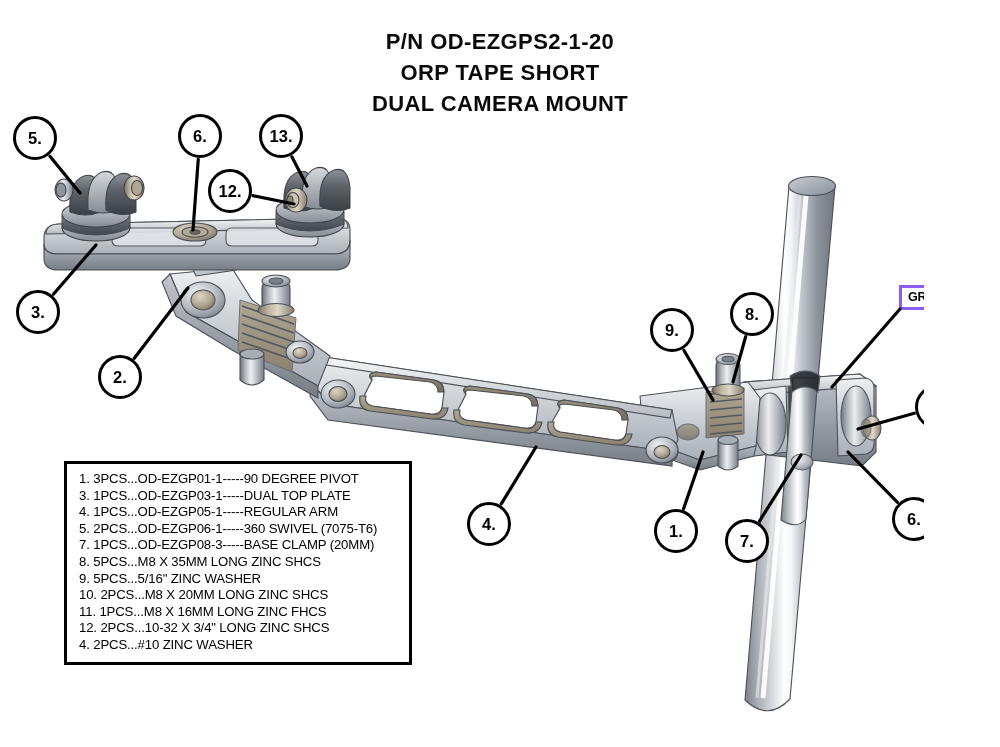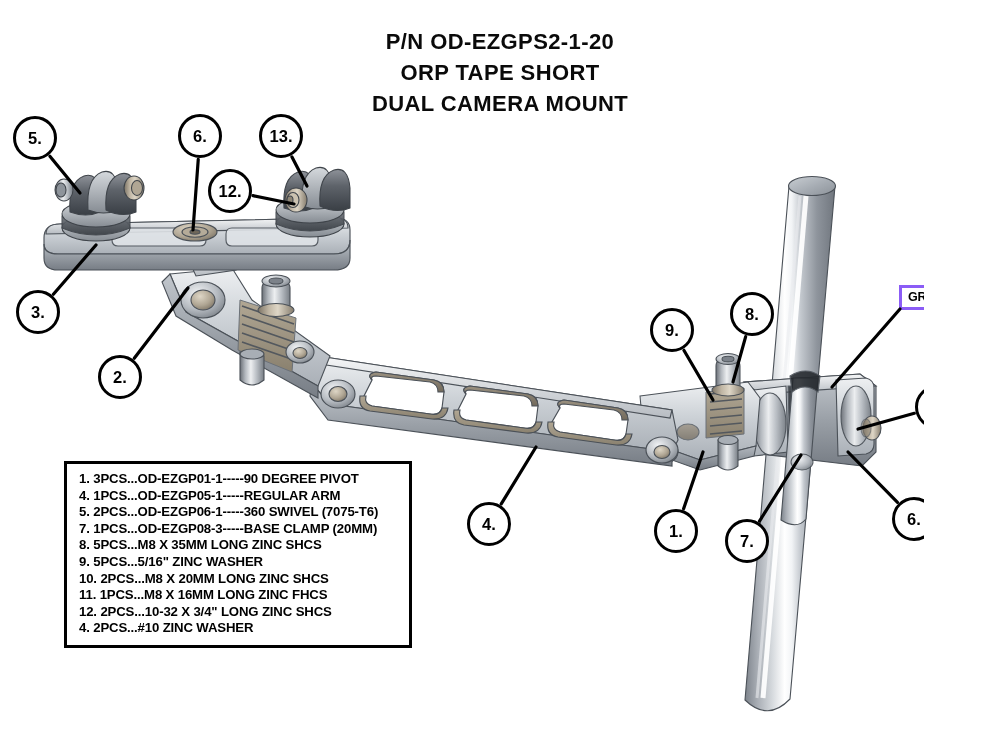--- a/index.html
+++ b/index.html
@@ -44,21 +44,21 @@
     left: 64px;
     top: 461px;
     width: 348px;
     box-sizing: border-box;
     border: 3px solid #000000;
     background: #ffffff;
     padding: 7px 0 8px 0;
   }
   #parts-list .pl-row {
     font-size: 13.2px;
-    font-weight: bold;
+    font-weight: normal;
     color: #000000;
     line-height: 16.6px;
     padding-left: 12px;
     white-space: nowrap;
     letter-spacing: -0.15px;
   }
 
   
   #grip-tape-label {
     position: absolute;
@@ -386,20 +386,21 @@
   <div id="title-block">
     <div class="tline">P/N OD-EZGPS2-1-20</div>
     <div class="tline">ORP TAPE SHORT</div>
     <div class="tline">DUAL CAMERA MOUNT</div>
   </div>
 
   <div id="grip-tape-label">GRIP TAPE</div>
 
   <div id="parts-list">
       <div class="pl-row">1. 3PCS...OD-EZGP01-1-----90 DEGREE PIVOT</div>
+      <div class="pl-row">3. 1PCS...OD-EZGP03-1-----DUAL TOP PLATE</div>
       <div class="pl-row">4. 1PCS...OD-EZGP05-1-----REGULAR ARM</div>
       <div class="pl-row">5. 2PCS...OD-EZGP06-1-----360 SWIVEL (7075-T6)</div>
       <div class="pl-row">7. 1PCS...OD-EZGP08-3-----BASE CLAMP (20MM)</div>
       <div class="pl-row">8. 5PCS...M8 X 35MM LONG ZINC SHCS</div>
       <div class="pl-row">9. 5PCS...5/16" ZINC WASHER</div>
       <div class="pl-row">10. 2PCS...M8 X 20MM LONG ZINC SHCS</div>
       <div class="pl-row">11. 1PCS...M8 X 16MM LONG ZINC FHCS</div>
       <div class="pl-row">12. 2PCS...10-32 X 3/4" LONG ZINC SHCS</div>
       <div class="pl-row">4. 2PCS...#10 ZINC WASHER</div>
     </div>

